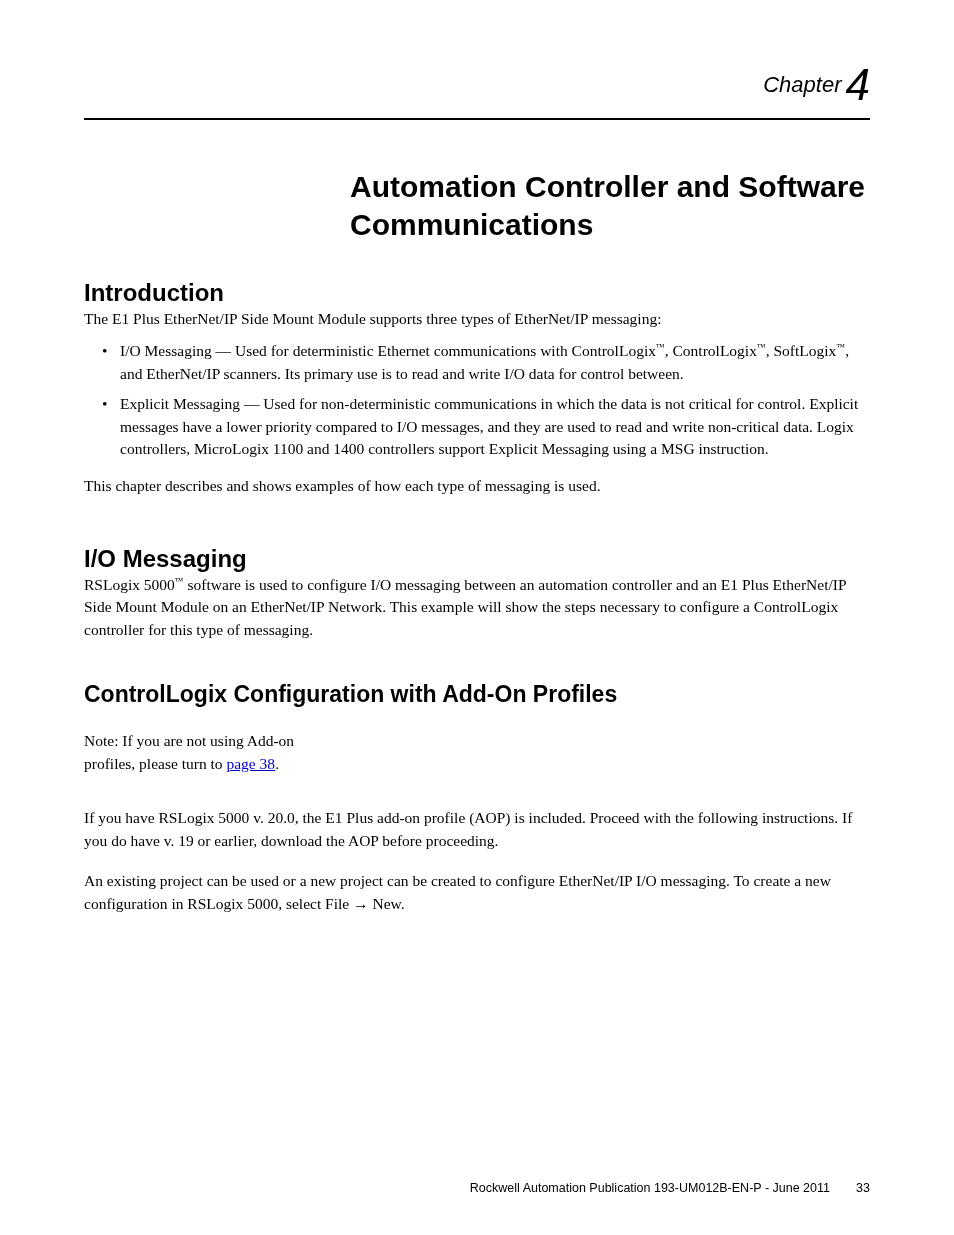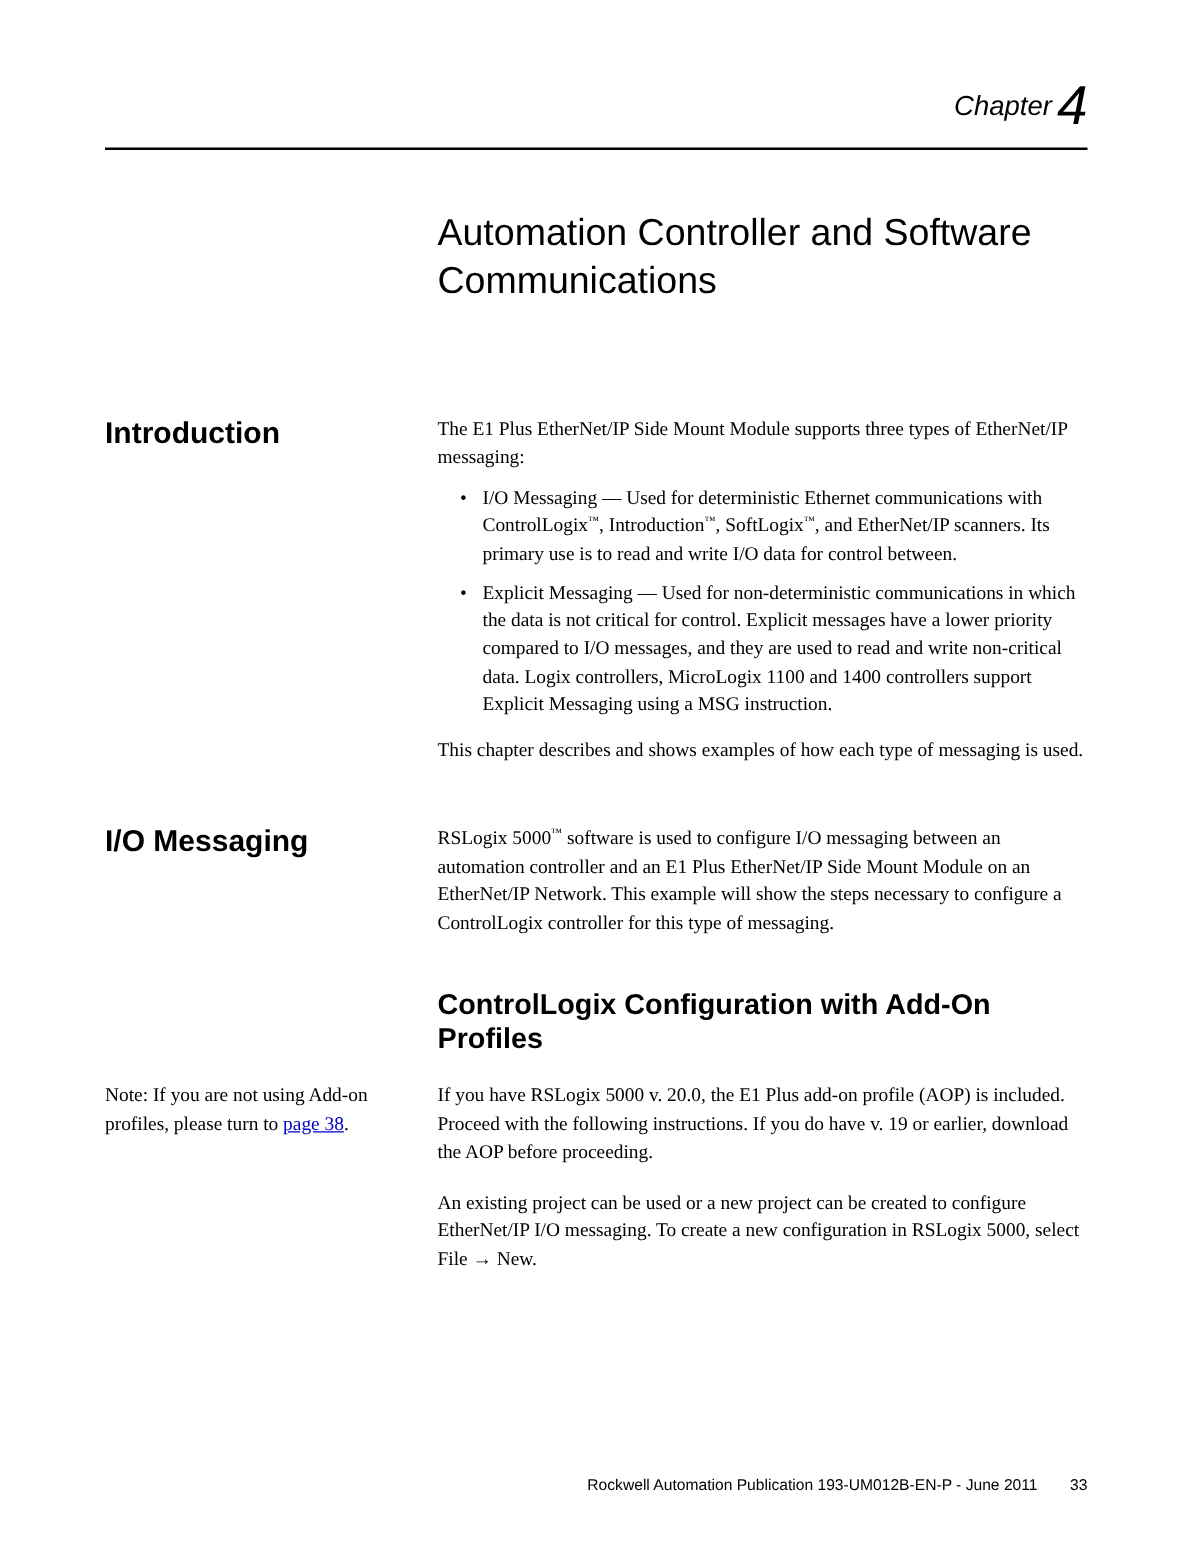--- a/index.html
+++ b/index.html
@@ -42,28 +42,29 @@
     }
     .left-col {
       width: 266px;
       flex-shrink: 0;
     }
     .right-col {
       flex: 1;
     }
     .page-title {
       font-family: 'Arial Narrow', Arial, sans-serif;
-      font-weight: normal;
+      font-weight: bold;
       font-size: 30px;
       line-height: 1.25;
-      margin-bottom: 90px;
+      margin-bottom: 36px;
     }
     .section {
       display: flex;
       margin-bottom: 48px;
+      flex-direction: column;
     }
     .section-heading {
       font-family: 'Arial Narrow', Arial, sans-serif;
       font-weight: bold;
       font-size: 24px;
       line-height: 1.2;
     }
     .body-text {
       font-size: 15.5px;
       line-height: 1.45;
@@ -146,38 +147,38 @@
   </div>
 </div>
 
 <div class="section">
   <div class="left-col">
     <h2 class="section-heading">Introduction</h2>
   </div>
   <div class="right-col">
     <p class="body-text">The E1 Plus EtherNet/IP Side Mount Module supports three types of EtherNet/IP messaging:</p>
     <ul class="bullets">
-      <li><span>I/O Messaging — Used for deterministic Ethernet communications with ControlLogix</span><span class="tm">™</span><span>, Introduction</span><span class="tm">™</span><span>, SoftLogix</span><span class="tm">™</span><span>, and EtherNet/IP scanners. Its primary use is to read and write I/O data for control between.</span></li>
+      <li><span>I/O Messaging — Used for deterministic Ethernet communications with ControlLogix</span><span class="tm">™</span><span>, ControlLogix</span><span class="tm">™</span><span>, SoftLogix</span><span class="tm">™</span><span>, and EtherNet/IP scanners. Its primary use is to read and write I/O data for control between.</span></li>
       <li>Explicit Messaging — Used for non-deterministic communications in which the data is not critical for control. Explicit messages have a lower priority compared to I/O messages, and they are used to read and write non-critical data. Logix controllers, MicroLogix 1100 and 1400 controllers support Explicit Messaging using a MSG instruction.</li>
     </ul>
     <p class="body-text">This chapter describes and shows examples of how each type of messaging is used.</p>
   </div>
 </div>
 
 <div class="section" style="margin-bottom:0;">
   <div class="left-col">
     <h2 class="section-heading">I/O Messaging</h2>
   </div>
   <div class="right-col">
     <p class="body-text"><span>RSLogix 5000</span><span class="tm">™</span><span> software is used to configure I/O messaging between an automation controller and an E1 Plus EtherNet/IP Side Mount Module on an EtherNet/IP Network. This example will show the steps necessary to configure a ControlLogix controller for this type of messaging.</span></p>
     <h3 class="subheading">ControlLogix Configuration with Add-On Profiles</h3>
   </div>
 </div>
 
-<div class="section" style="margin-bottom:13px;">
+<div class="section" style="margin-bottom:13px;gap:32px;">
   <div class="left-col">
     <p class="side-note"><span>Note: If you are not using Add-on profiles, please turn to </span><a href="#" class="link">page 38</a><span>.</span></p>
   </div>
   <div class="right-col">
     <p class="body-text" style="margin-bottom:18px;">If you have RSLogix 5000 v. 20.0, the E1 Plus add-on profile (AOP) is included. Proceed with the following instructions. If you do have v. 19 or earlier, download the AOP before proceeding.</p>
     <p class="body-text"><span>An existing project can be used or a new project can be created to configure EtherNet/IP I/O messaging. To create a new configuration in RSLogix 5000, select File </span><span class="arrow">→</span><span> New.</span></p>
   </div>
 </div>
 
 <div class="footer">

